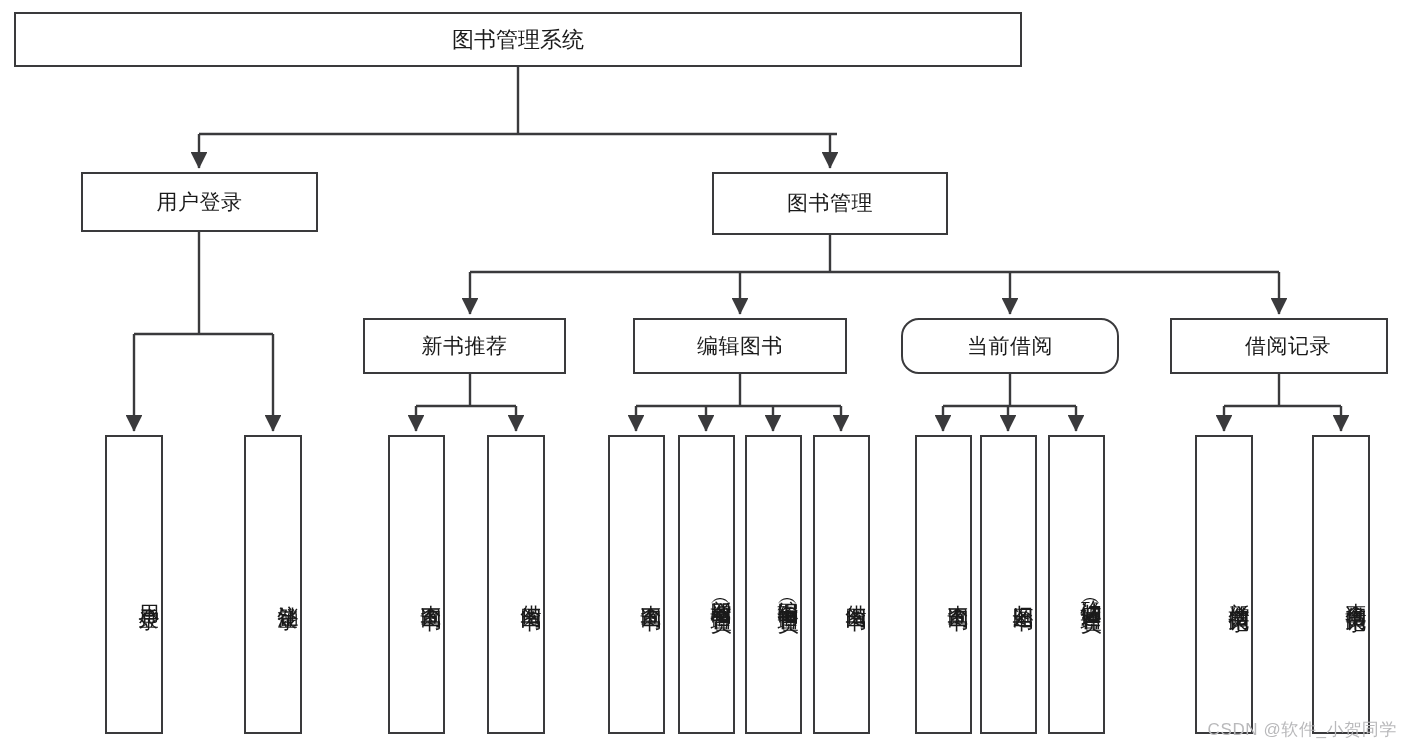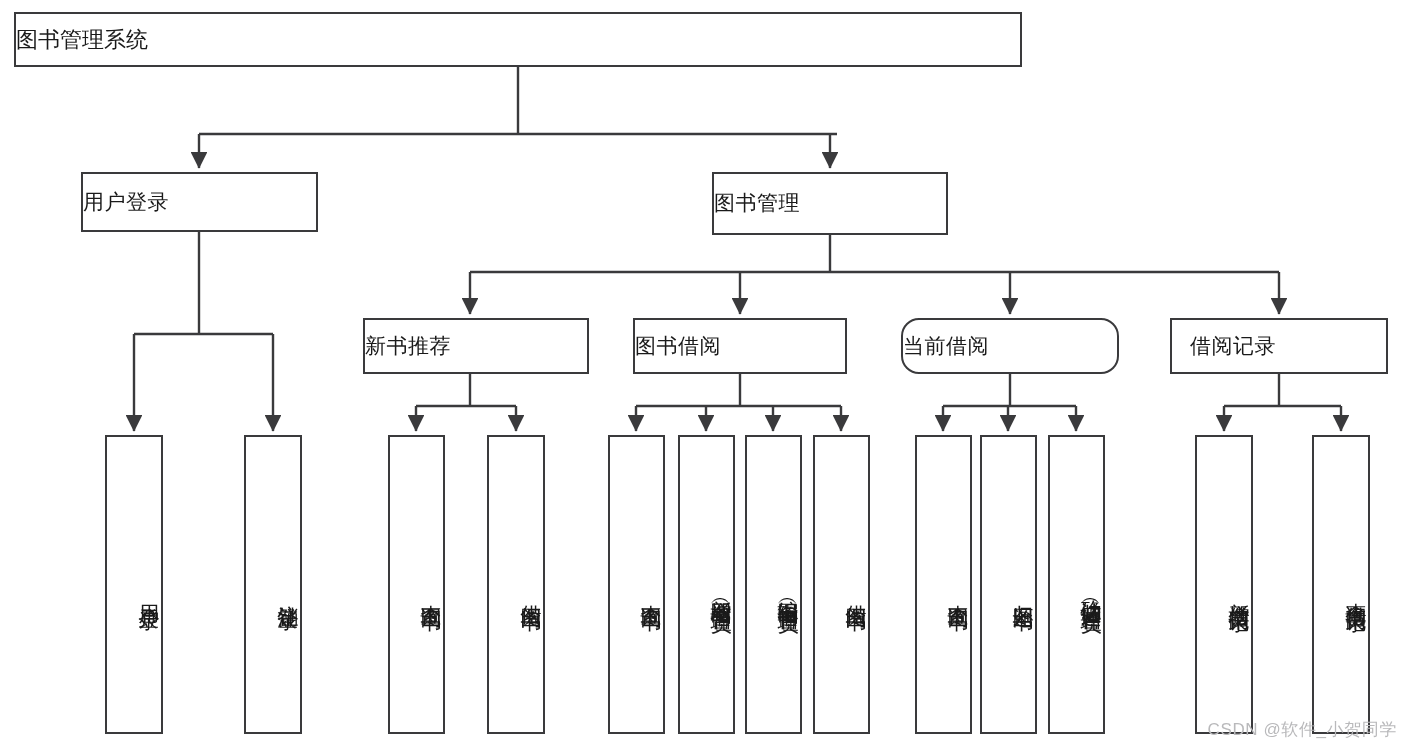--- a/index.html
+++ b/index.html
@@ -23,21 +23,21 @@
     height: 747px;
   }
   .node {
     position: absolute;
     box-sizing: border-box;
     border: 2px solid #3a3a3c;
     background: #ffffff;
     color: #1a1a1a;
     display: flex;
     align-items: center;
-    justify-content: flex-start;
+    justify-content: center;
     line-height: 1.18;
   }
   .node-h {
     font-size: 21px;
     letter-spacing: 0.5px;
   }
   .node-root {
     font-size: 22px;
   }
   .node-v {
@@ -124,25 +124,25 @@
     <span>图书管理系统</span>
   </div>
 
   <div class="node node-h" style="left: 81px; top: 172px; width: 237px; height: 60px; border-color: rgb(58, 58, 60); color: rgb(26, 26, 26);">
     <span>用户登录</span>
   </div>
   <div class="node node-h" style="left: 712px; top: 172px; width: 236px; height: 63px; border-color: rgb(58, 58, 60); color: rgb(26, 26, 26);">
     <span>图书管理</span>
   </div>
 
-  <div class="node node-h" style="left: 363px; top: 318px; width: 226px; height: 56px; border-color: rgb(58, 58, 60); color: rgb(26, 26, 26);">
+  <div class="node node-h" style="left: 363px; top: 318px; width: 203px; height: 56px; border-color: rgb(58, 58, 60); color: rgb(26, 26, 26);">
     <span>新书推荐</span>
   </div>
   <div class="node node-h" style="left: 633px; top: 318px; width: 214px; height: 56px; border-color: rgb(58, 58, 60); color: rgb(26, 26, 26);">
-    <span>图书借阅</span>
+    <span>编辑图书</span>
   </div>
   <div class="node node-h" style="left: 901px; top: 318px; width: 218px; height: 56px; border-color: rgb(58, 58, 60); color: rgb(26, 26, 26); border-radius: 18px;">
     <span>当前借阅</span>
   </div>
   <div class="node node-h" style="left: 1170px; top: 318px; width: 218px; height: 56px; border-color: rgb(58, 58, 60); color: rgb(26, 26, 26); padding-left: 18px;">
     <span>借阅记录</span>
   </div>
 
   <div class="node node-v" style="left: 105px; top: 435px; width: 58px; height: 299px; border-color: rgb(58, 58, 60); color: rgb(26, 26, 26);">
     <span class="vtext">用户登录</span>

